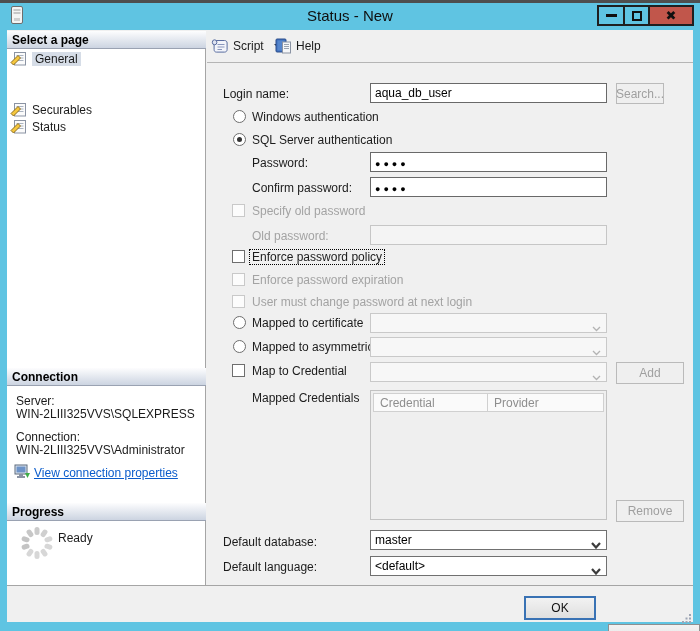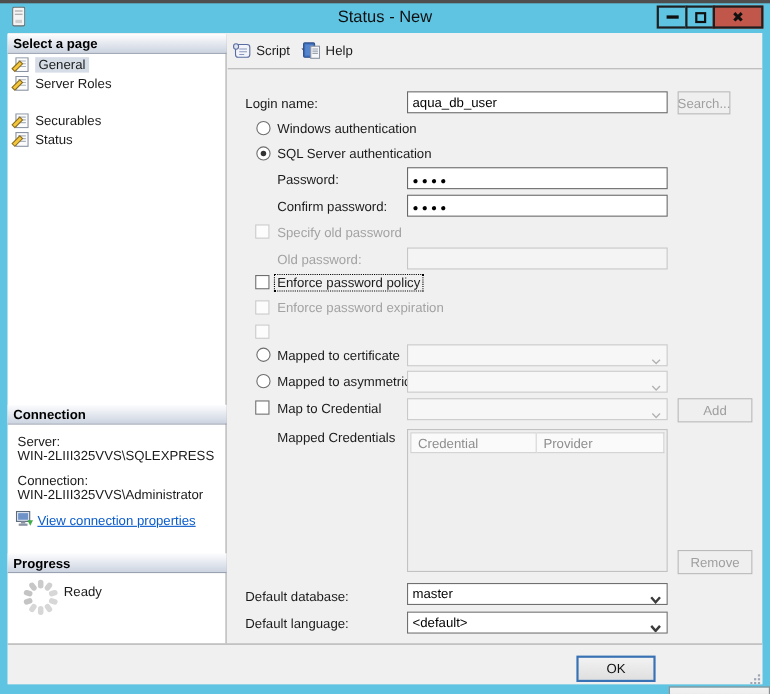--- a/index.html
+++ b/index.html
@@ -114,32 +114,20 @@
       <svg width="18" height="14">
           <rect x="4.5" y="0.5" width="11" height="12.5" fill="#fbfbfb" stroke="#8a93a3"></rect>
           <line x1="6.5" y1="3.5" x2="13.5" y2="3.5" stroke="#aab3c0"></line>
           <line x1="6.5" y1="6" x2="13.5" y2="6" stroke="#aab3c0"></line>
           <line x1="6.5" y1="8.5" x2="13.5" y2="8.5" stroke="#aab3c0"></line>
           <polygon points="1,10.5 8,3.5 10.5,6 3.5,13" fill="#f5c73d" stroke="#8c6d1f"></polygon>
         </svg>
     </span>
     <span class="sel">General</span>
   </div>
-  <div class="side-item" style="top:67px;">
-    <span class="ic">
-      <svg width="18" height="14">
-          <rect x="4.5" y="0.5" width="11" height="12.5" fill="#fbfbfb" stroke="#8a93a3"></rect>
-          <line x1="6.5" y1="3.5" x2="13.5" y2="3.5" stroke="#aab3c0"></line>
-          <line x1="6.5" y1="6" x2="13.5" y2="6" stroke="#aab3c0"></line>
-          <line x1="6.5" y1="8.5" x2="13.5" y2="8.5" stroke="#aab3c0"></line>
-          <polygon points="1,10.5 8,3.5 10.5,6 3.5,13" fill="#f5c73d" stroke="#8c6d1f"></polygon>
-        </svg>
-    </span>
-    <span>Server Roles</span>
-  </div>
   <div class="side-item" style="top:101px;">
     <span class="ic">
       <svg width="18" height="14">
           <rect x="4.5" y="0.5" width="11" height="12.5" fill="#fbfbfb" stroke="#8a93a3"></rect>
           <line x1="6.5" y1="3.5" x2="13.5" y2="3.5" stroke="#aab3c0"></line>
           <line x1="6.5" y1="6" x2="13.5" y2="6" stroke="#aab3c0"></line>
           <line x1="6.5" y1="8.5" x2="13.5" y2="8.5" stroke="#aab3c0"></line>
           <polygon points="1,10.5 8,3.5 10.5,6 3.5,13" fill="#f5c73d" stroke="#8c6d1f"></polygon>
         </svg>
     </span>
@@ -242,20 +230,21 @@
   <span class="lbl dis" style="left:252px; top:229px;">Old password:</span>
   <div class="txtbox dis" style="left:370px; top:225px;"></div>
 
   <span class="chk" style="left:232px; top:250px;"></span>
   <span class="lbl focus-rect" style="left:249px; top:249px;">Enforce password policy</span>
 
   <span class="chk dis" style="left:232px; top:273px;"></span>
   <span class="lbl dis" style="left:252px; top:273px;">Enforce password expiration</span>
 
   <span class="chk dis" style="left:232px; top:295px;"></span>
+  <span class="lbl dis" style="left:252px; top:295px;">User must change password at next login</span>
 
   <span class="radio" style="left:233px; top:316px;"></span>
   <span class="lbl" style="left:252px; top:316px;">Mapped to certificate</span>
   <div class="combo dis" style="left:370px; top:313px;">
     <span class="chev"><svg width="9" height="6">
           <polyline points="1,1 4.5,4.5 8,1" fill="none" stroke="#b3b3b3" stroke-width="1.3"></polyline>
         </svg></span>
   </div>
 
   <span class="radio" style="left:233px; top:340px;"></span>

